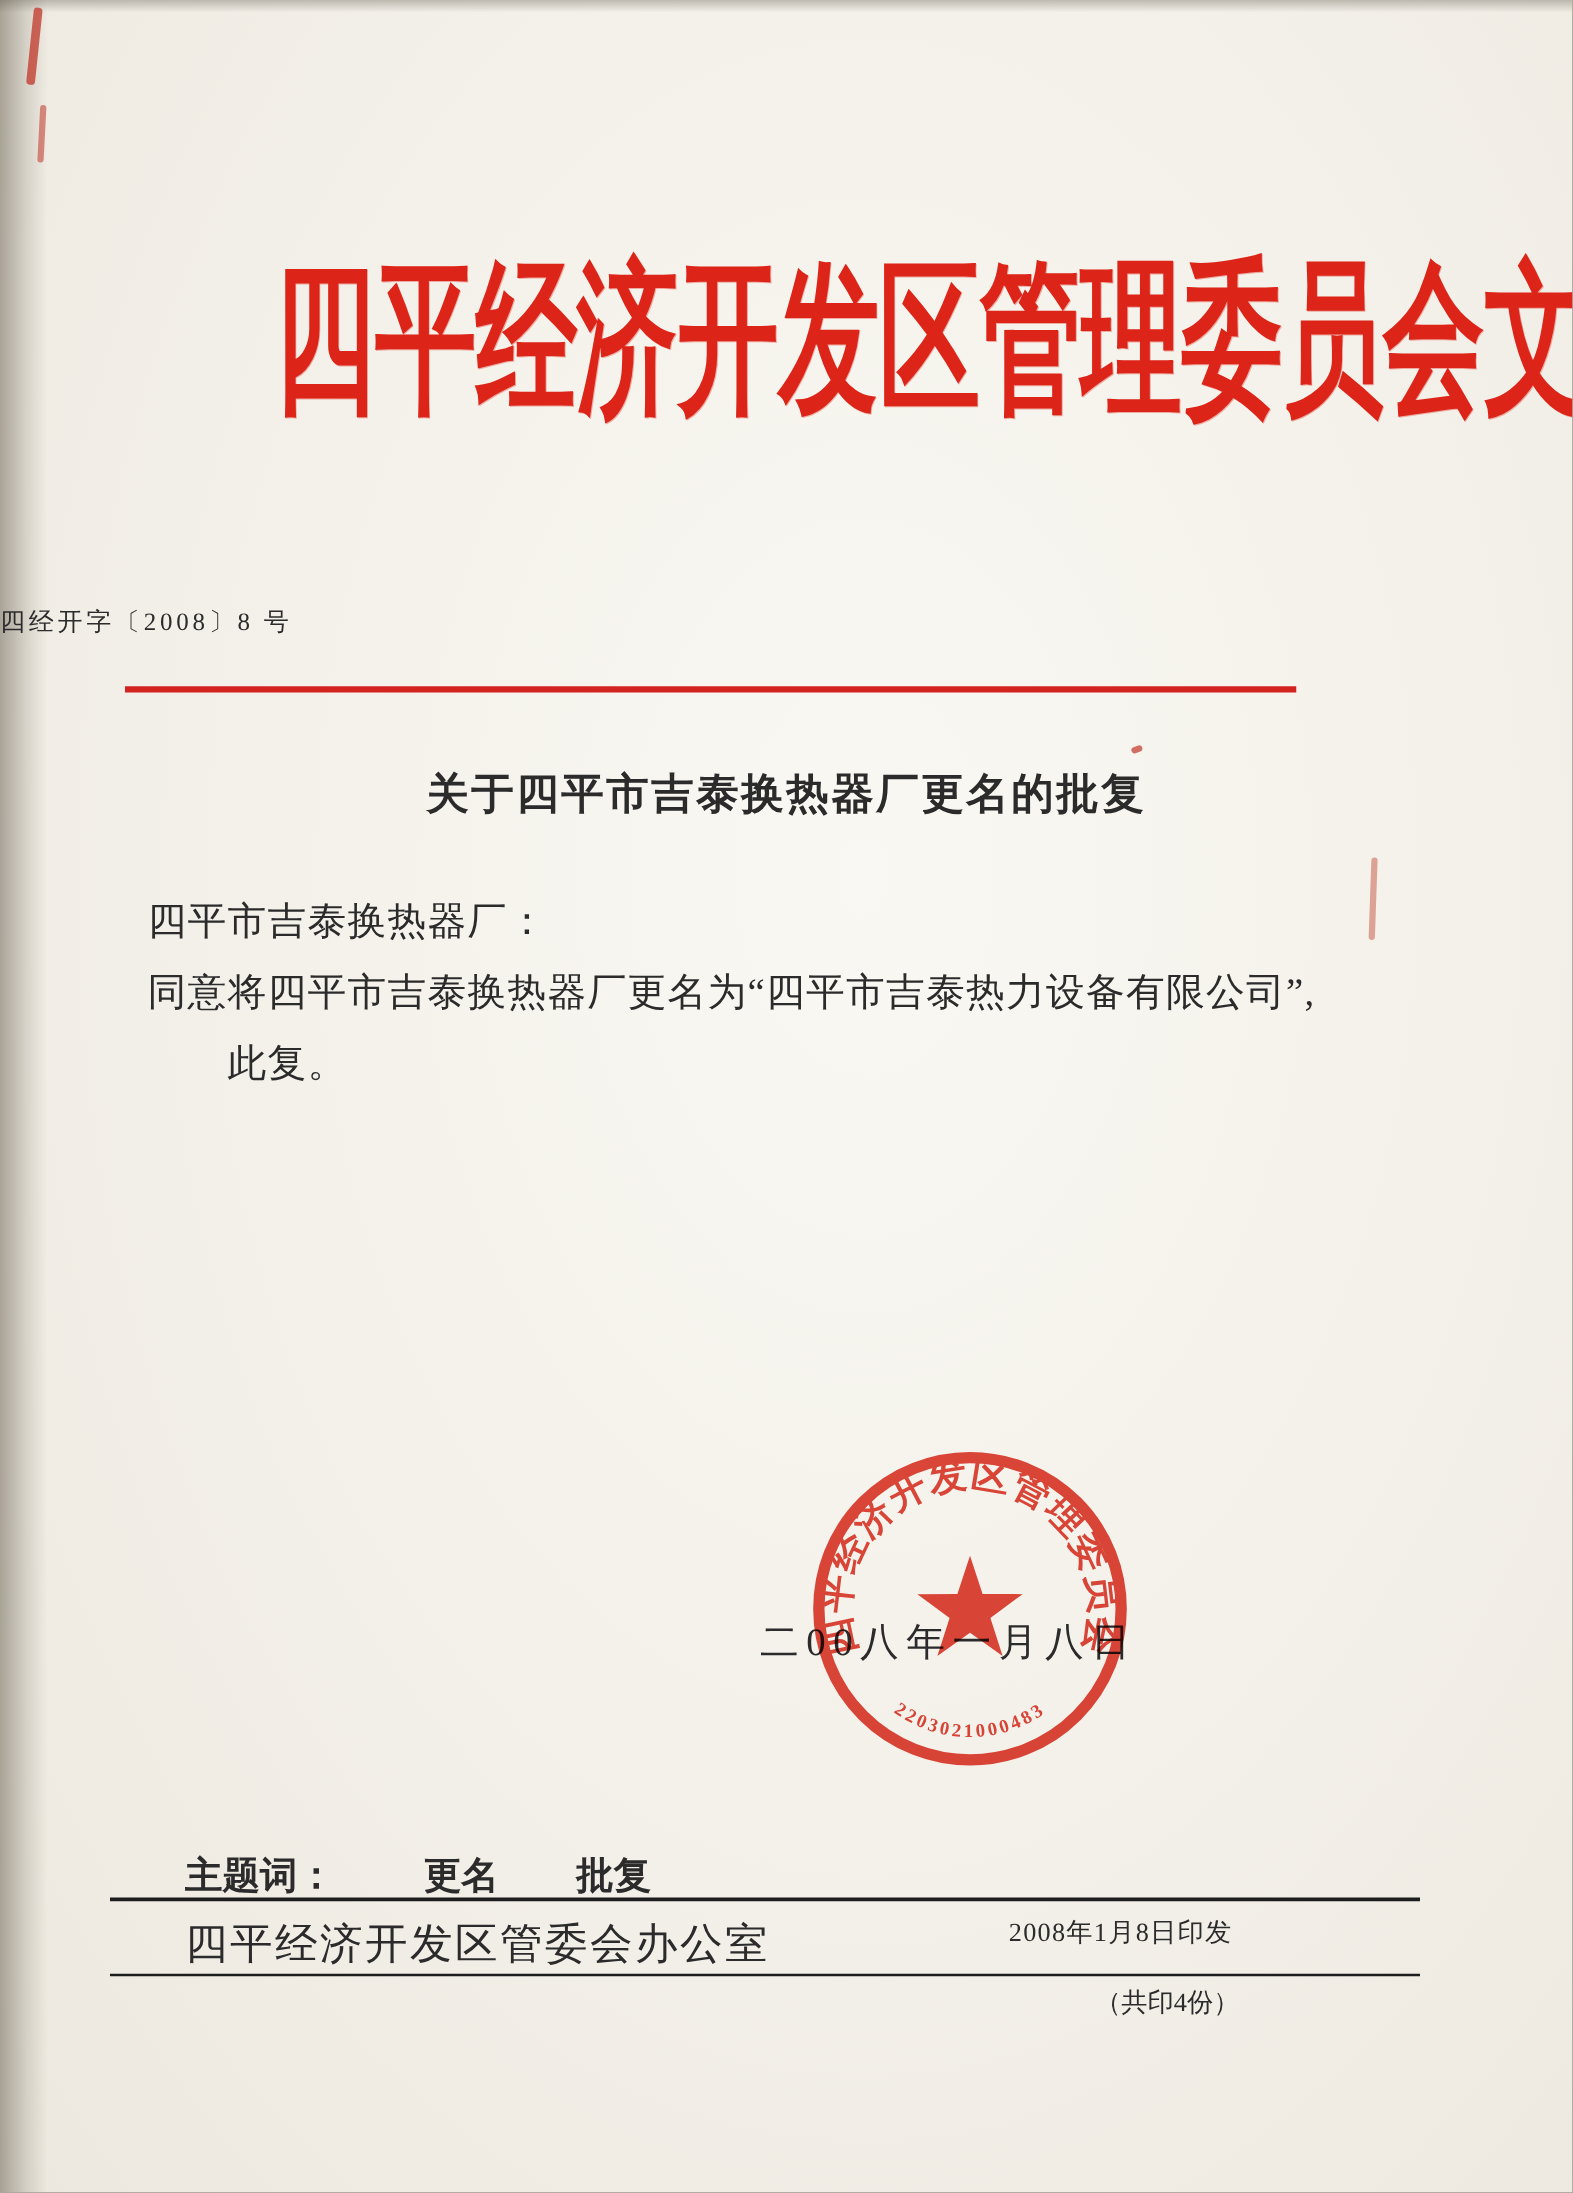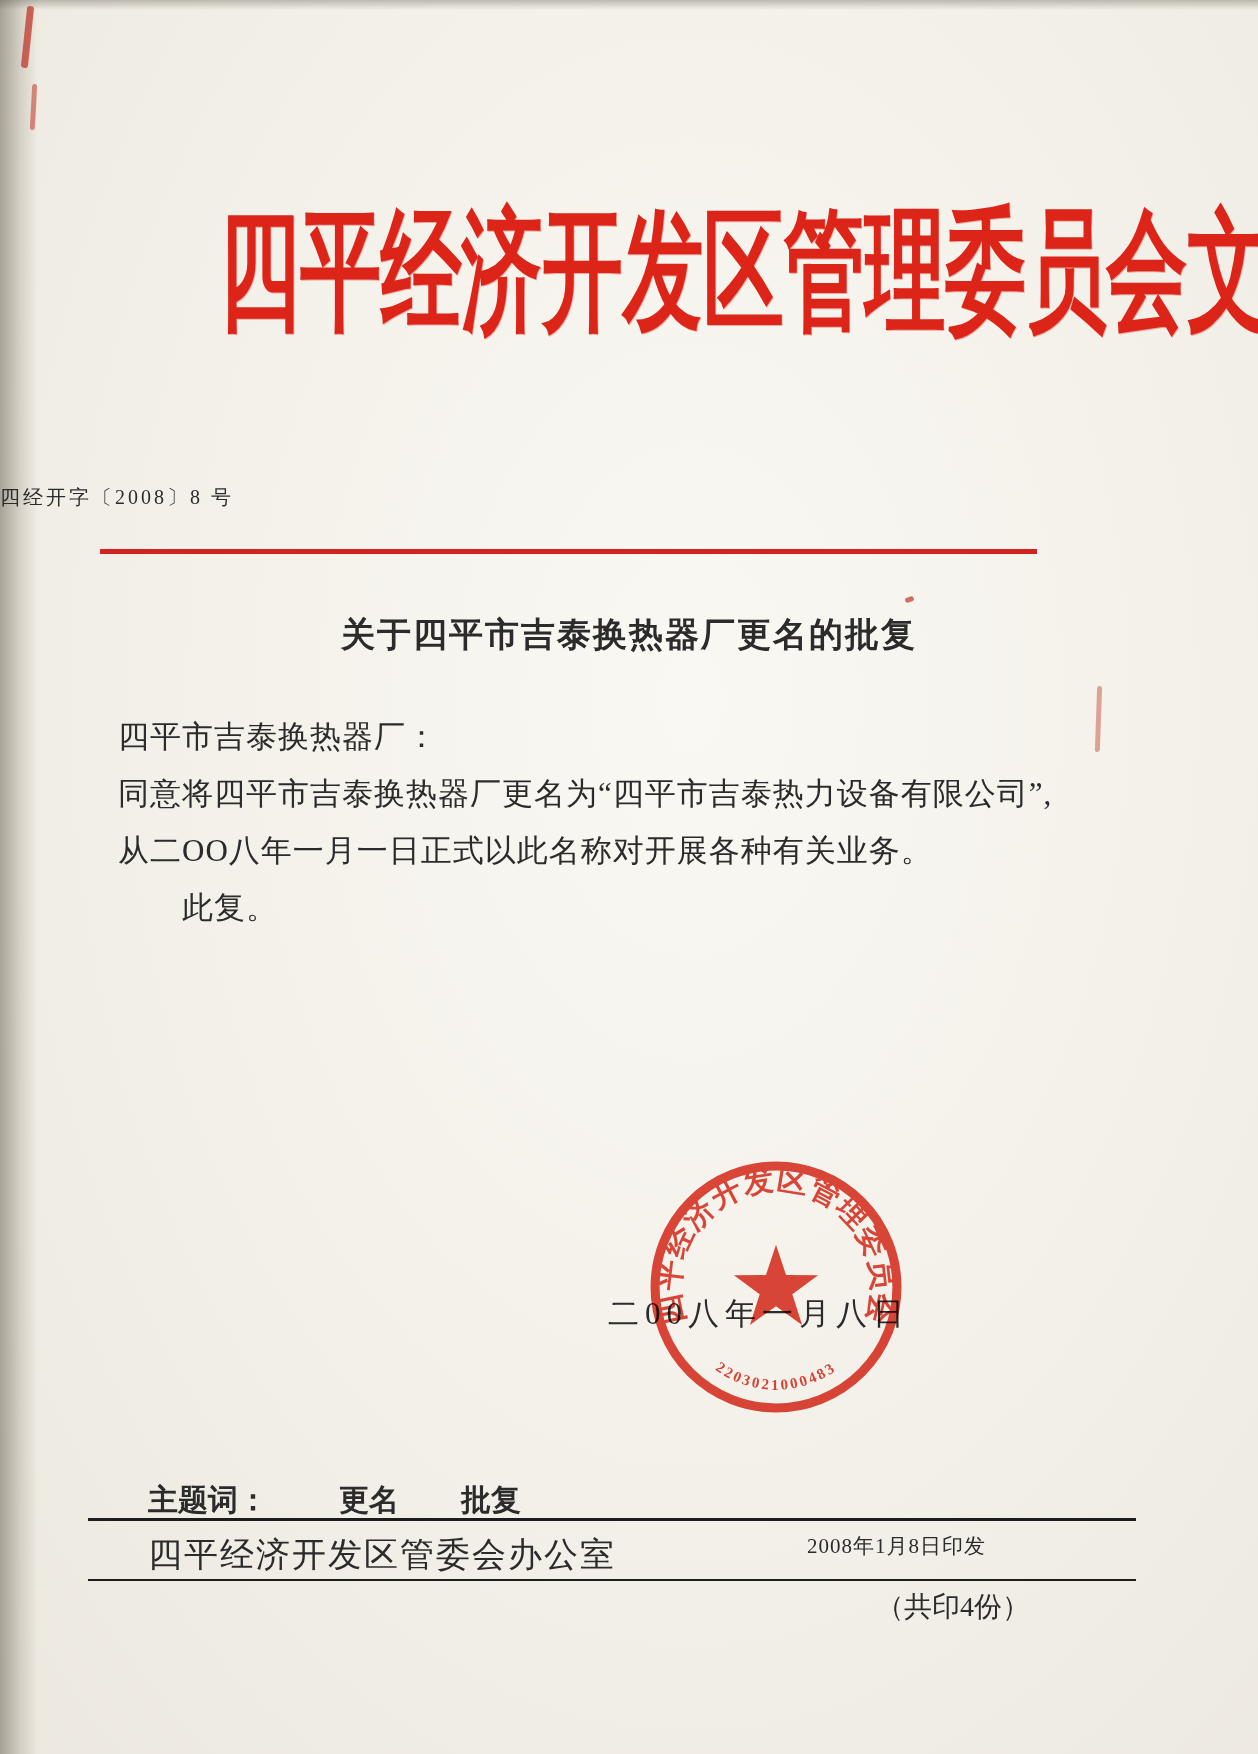--- a/index.html
+++ b/index.html
@@ -80,21 +80,21 @@
   .footer-issuer {
     position: absolute; top: 1532px; left: 148px;
     font-size: 34px; letter-spacing: 2px; white-space: nowrap;
   }
   .footer-printdate {
     position: absolute; top: 1532px; left: 807px;
     font-size: 21px; letter-spacing: 1px; white-space: nowrap;
   }
   .footer-copies {
     position: absolute; top: 1588px; left: 876px;
-    font-size: 28px; white-space: nowrap;
+    font-size: 21px; white-space: nowrap;
   }
 </style>
 </head>
 <body>
 
 <div class="page">
 
   <div class="scan-edge-left"></div>
   <div class="scan-edge-top"></div>
   <div class="artifact a1"></div>
@@ -108,21 +108,20 @@
 
   <div class="doc-number">四经开字〔2008〕8 号</div>
 
   <div class="red-rule"></div>
 
   <div class="doc-title">关于四平市吉泰换热器厂更名的批复</div>
 
   <div class="body-block">
     <div class="body-line">四平市吉泰换热器厂：</div>
     <div class="body-line">同意将四平市吉泰换热器厂更名为“四平市吉泰热力设备有限公司”,</div>
-    <div class="body-line">从二OO八年一月一日正式以此名称对开展各种有关业务。</div>
     <div class="body-line">　　此复。</div>
   </div>
 
   <div class="sign-date">二00八年一月八日</div>
 
   <svg class="seal" viewBox="0 0 260 260">
     <circle cx="130" cy="130" r="120" fill="none" stroke="#df3a2c" stroke-width="9"></circle>
     <defs>
       <path id="sealTopArc" d="M 39.8 162.8 A 96 96 0 1 1 220.2 162.8" fill="none"></path>
       <path id="sealBottomArc" d="M 46.5 188.5 A 102 102 0 0 0 213.5 188.5" fill="none"></path>

